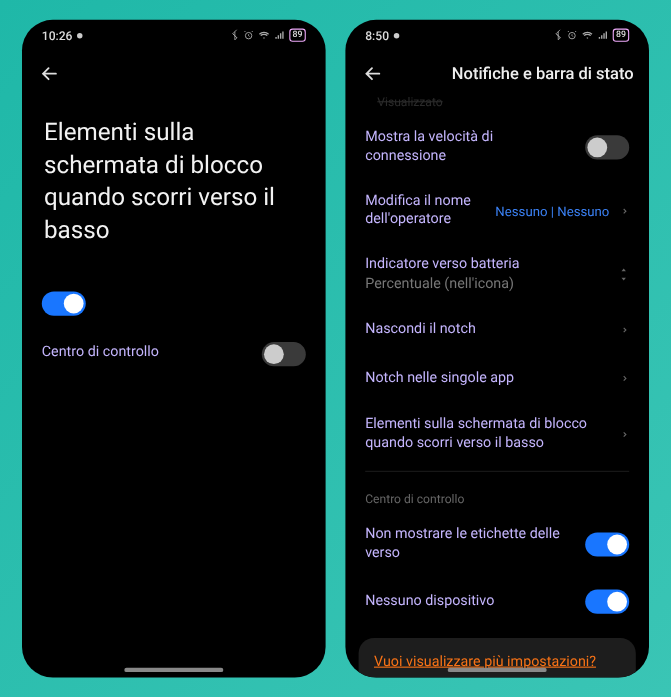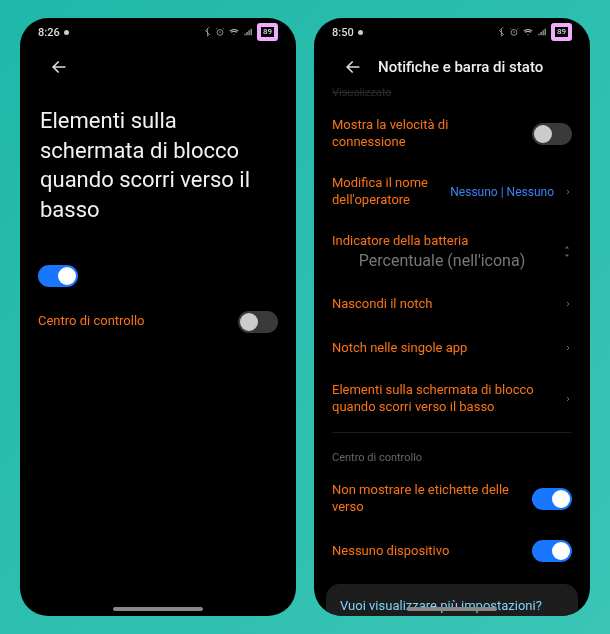--- a/index.html
+++ b/index.html
@@ -30,85 +30,86 @@
     justify-content: space-between;
     align-items: center;
     padding: 0 18px;
     font-size: 11px;
     font-weight: 500;
     color: #ddd;
   }
   .status-left { display: flex; align-items: center; gap: 4px; }
   .status-right { display: flex; align-items: center; gap: 3px; font-size: 10px; }
   .status-right svg { display:block; }
-  .batt { border:4px solid #f0abfc; border-radius:3px; padding:0 2px; font-size:8px; line-height:10px; display:inline-flex; align-items:center; }
+  .batt { border:1px solid #f0abfc; border-radius:3px; padding:0 2px; font-size:8px; line-height:10px; display:inline-flex; align-items:center; }
   .header {
     display: flex;
     align-items: center;
-    padding: 10px 28px 8px;
+    padding: 10px 14px 8px;
     gap: 14px;
+    justify-content: space-between;
   }
   .back-btn { width:22px; height:22px; display:flex; align-items:center; justify-content:center; cursor:pointer; }
   .header-title { font-size: 15px; font-weight: 500; color: #eee; }
   .big-title {
     font-size: 22px;
     font-weight: 400;
     line-height: 1.35;
     padding: 20px 20px 28px 20px;
     color: #f2f2f2;
   }
   .content { flex:1; overflow:hidden; }
   .row {
     display: flex;
     align-items: center;
     justify-content: space-between;
     padding: 12px 18px;
     min-height: 44px;
     gap: 10px;
   }
-  .row-label { font-size: 13px; color: #f97316; line-height:1.3; flex:1; }
-  .row-sub { font-size: 16px; color: #777; margin-top:2px;text-align:center; }
+  .row-label { font-size: 13px; color: #c4b5fd; line-height:1.3; flex:1; }
+  .row-sub { font-size: 13px; color: #777; margin-top:2px; }
   .row-value { font-size: 12px; color: #3b82f6; }
   .chev { color:#666; display:flex; align-items:center; }
   .updown { display:flex; flex-direction:column; gap:1px; color:#666; }
   .toggle {
     width: 40px; height: 22px; border-radius: 11px; position: relative;
     background: #3a3a3a; cursor:pointer;
   }
   .toggle .knob {
     width: 18px; height: 18px; border-radius: 50%; background: #ccc;
     position: absolute; top: 2px; left: 2px; transition: none;
   }
   .toggle.on { background: #1976ff; }
   .toggle.on .knob { left: 20px; background: #fff; }
   .section-label {
     font-size: 11px; color: #666; padding: 14px 18px 6px;
   }
   .divider { height:1px; background:#1a1a1a; margin: 4px 18px; }
-  .cutoff { font-size:11px; color:#555; padding: 0 18px 6px; }
+  .cutoff { font-size:11px; color:#555; padding: 0 18px 6px; margin-left: 11px; }
   .card {
     background: #1d1d1d;
     border-radius: 14px;
     margin: 10px 12px 0;
     padding: 14px 14px 14px;
   }
-  .card-q { font-size: 13px; color: #7dd3fc; margin-bottom: 12px; }
+  .card-q { font-size: 13px; color: #f97316; margin-bottom: 12px; text-decoration: underline; }
   .home-ind {
     position:absolute; bottom:5px; left:50%; transform:translateX(-50%);
     width: 90px; height:4px; border-radius:2px; background:#888;
   }
   .meta-dot{width:5px;height:5px;border-radius:50%;background:#ccc;display:inline-block;}
 </style>
 </head>
 <body>
 
 <div class="phone">
   <div class="status-bar">
     <div class="status-left">
-      <span>8:26</span>
+      <span>10:26</span>
       <span class="meta-dot"></span>
     </div>
     <div class="status-right">
       <svg width="9" height="11" viewBox="0 0 24 24" fill="none" stroke="#aaa" stroke-width="2">
           <path d="M7 7l10 10M12 2v20l5-5-10-10 10-10-5-5"></path>
         </svg>
       <svg width="10" height="10" viewBox="0 0 24 24" fill="none" stroke="#aaa" stroke-width="2">
           <circle cx="12" cy="13" r="7"></circle>
           <path d="M12 10v3l2 2M5 3l-2 2M21 5l-2-2"></path>
         </svg>
@@ -197,21 +198,21 @@
       <div class="row-value">Nessuno | Nessuno</div>
       <div class="chev">
         <svg width="8" height="12" viewBox="0 0 24 24" fill="none" stroke="#666" stroke-width="3">
             <path d="M9 6l6 6-6 6"></path>
           </svg>
       </div>
     </div>
 
     <div class="row">
       <div style="flex:1">
-        <div class="row-label">Indicatore della batteria</div>
+        <div class="row-label">Indicatore verso batteria</div>
         <div class="row-sub">Percentuale (nell'icona)</div>
       </div>
       <div class="updown">
         <svg width="10" height="6" viewBox="0 0 24 24" fill="#666">
             <path d="M12 4l8 10H4z"></path>
           </svg>
         <svg width="10" height="6" viewBox="0 0 24 24" fill="#666">
             <path d="M12 20L4 10h16z"></path>
           </svg>
       </div>

